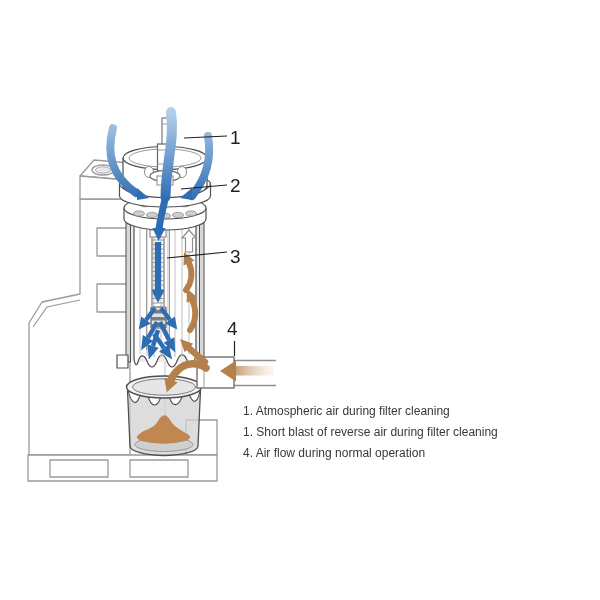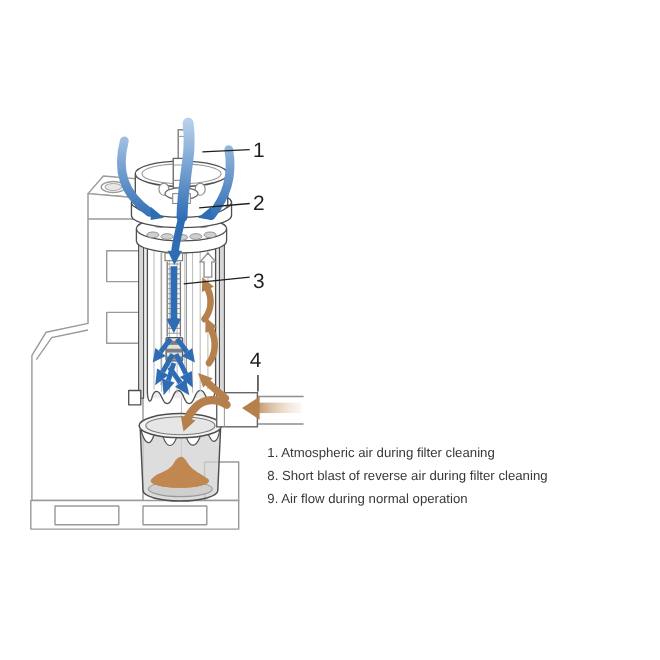--- a/index.html
+++ b/index.html
@@ -210,16 +210,16 @@
   </g>
 </svg>
 
 <span class="num" style="left:230px;top:128px;">1</span>
 <span class="num" style="left:230px;top:176px;">2</span>
 <span class="num" style="left:230px;top:247px;">3</span>
 <span class="num" style="left:227px;top:319px;">4</span>
 
 <div class="legend">
   <div>1. Atmospheric air during filter cleaning</div>
-  <div>8. Short blast of reverse air during filter cleaning</div>
-  <div>9. Air flow during normal operation</div>
+  <div>1. Short blast of reverse air during filter cleaning</div>
+  <div>4. Air flow during normal operation</div>
 </div>
 </div>
 
 </body></html>

